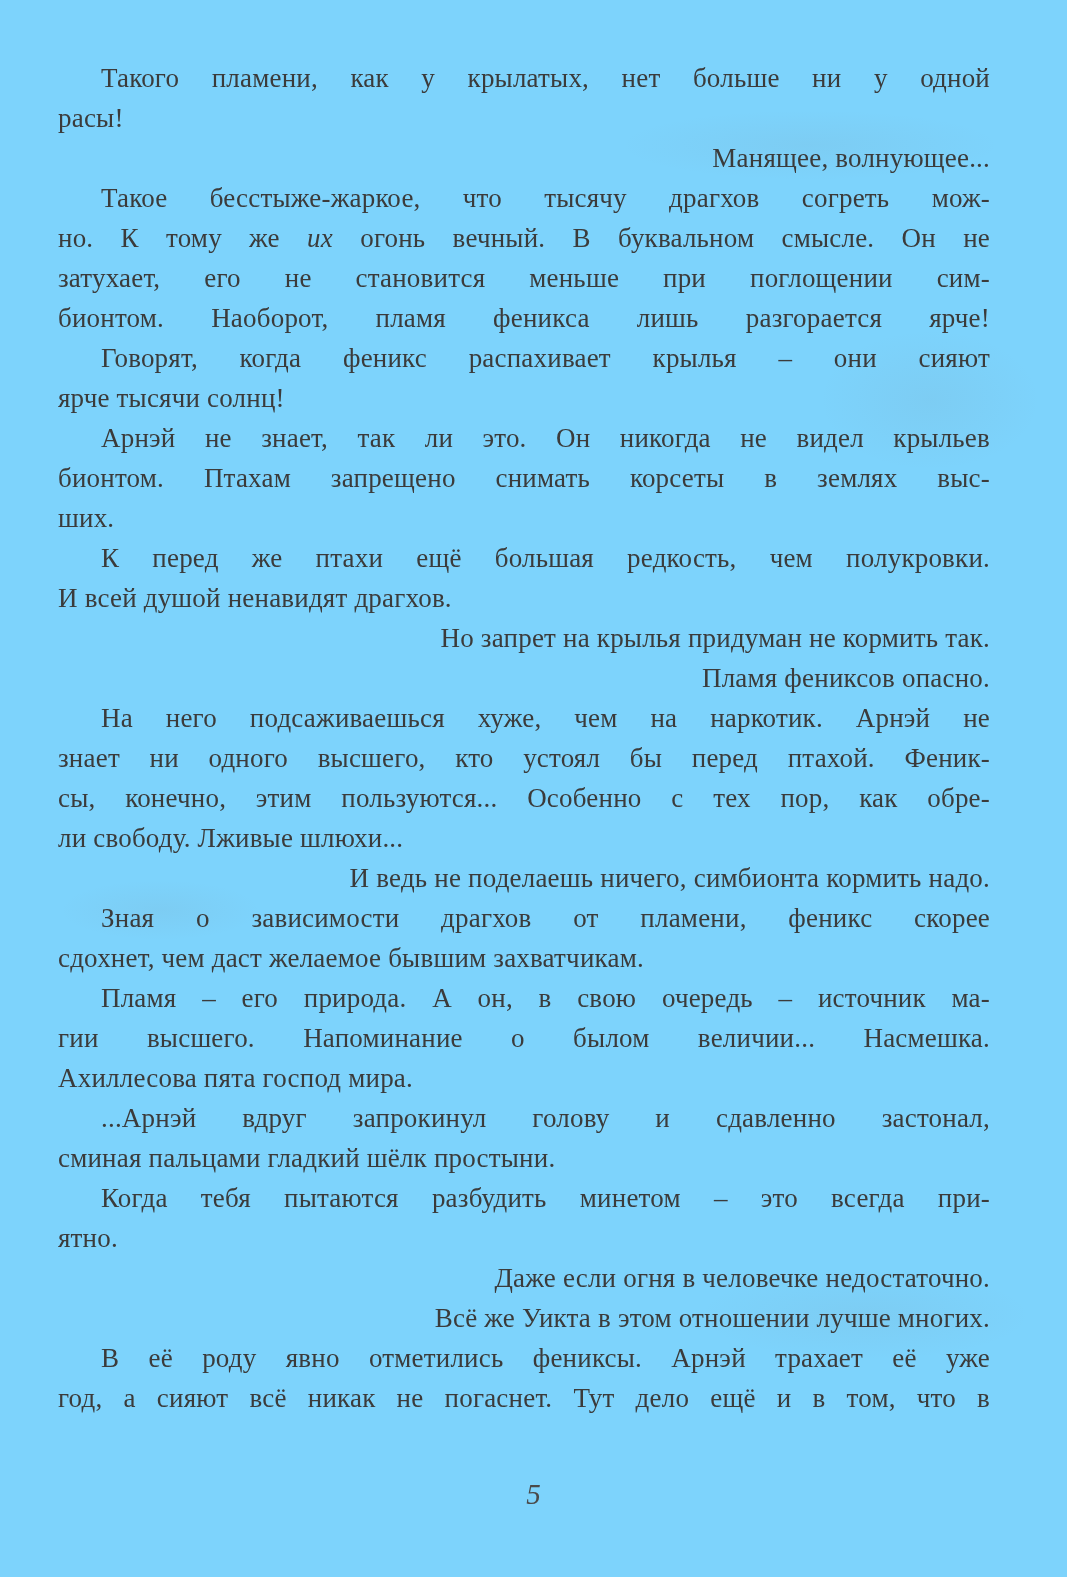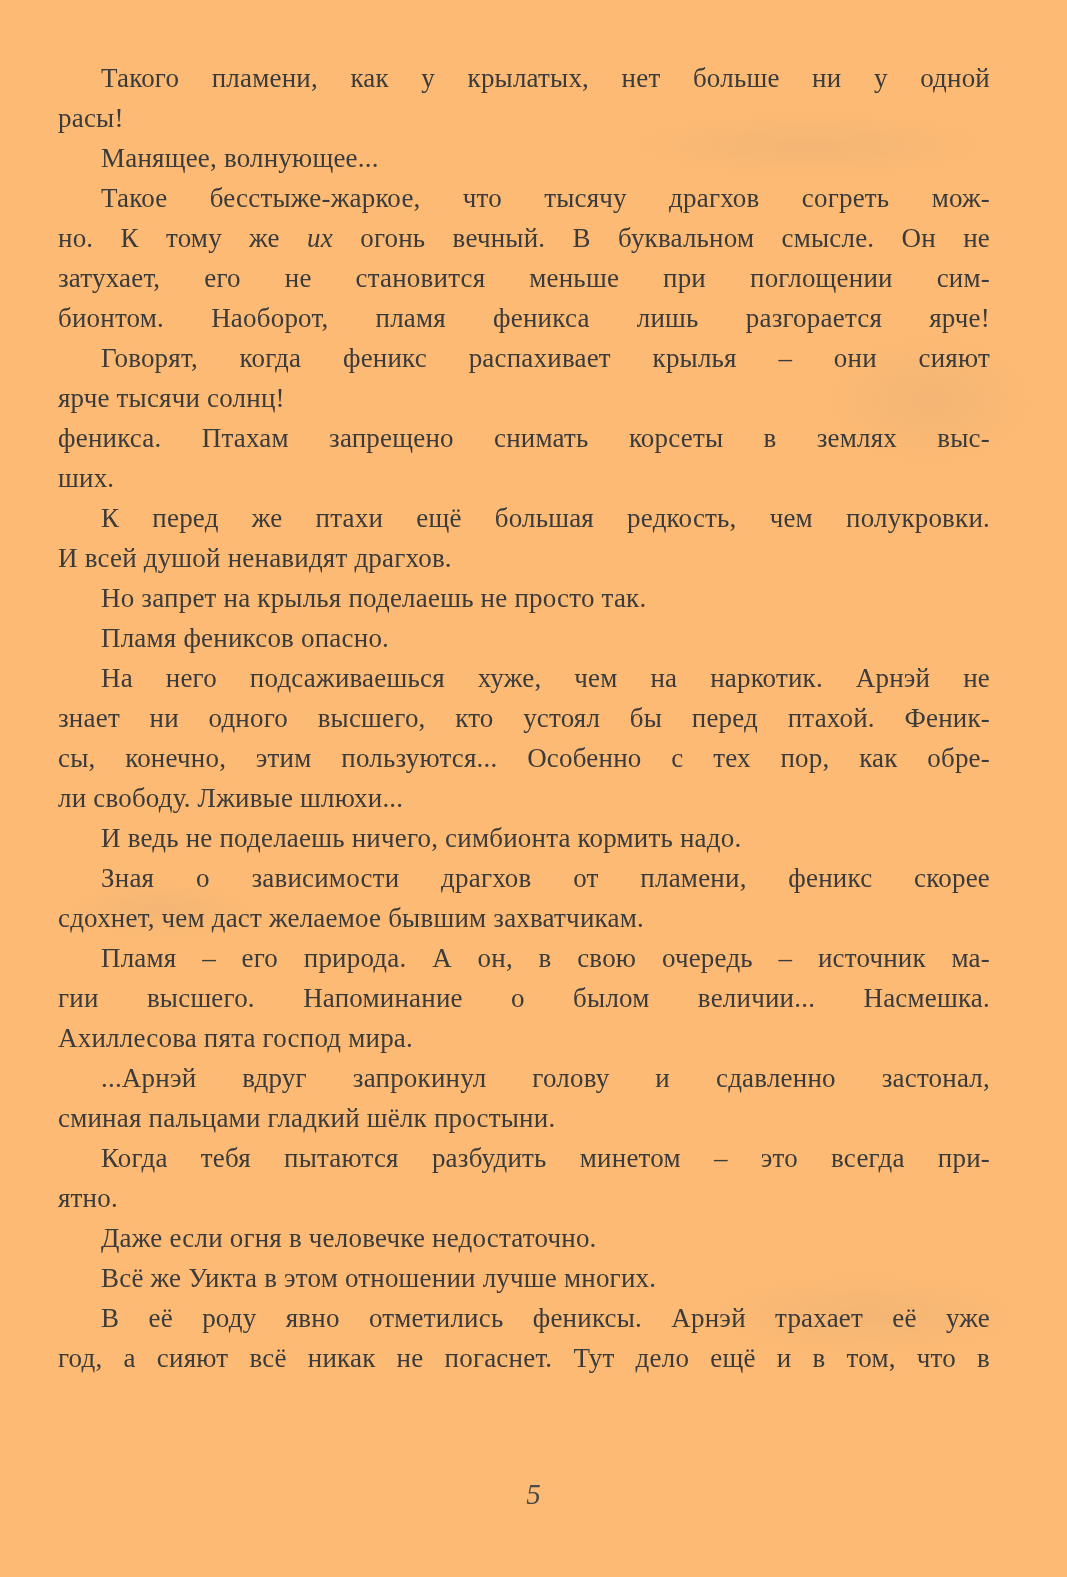--- a/index.html
+++ b/index.html
@@ -4,21 +4,21 @@
 <style>
   html, body {
     margin: 0;
     padding: 0;
     background: #ffffff;
   }
   .page {
     position: relative;
     width: 1067px;
     height: 1577px;
-    background: #fdba74;
+    background: #7dd3fc;
     overflow: hidden;
     font-family: "Liberation Serif", "DejaVu Serif", serif;
   }
   
   .smudge {
     position: absolute;
     border-radius: 50%;
     background: radial-gradient(closest-side, rgba(120,120,125,0.07), rgba(120,120,125,0));
     pointer-events: none;
   }
@@ -40,21 +40,21 @@
   }
   .paragraph { margin: 0; }
   .line {
     text-align: left;
     white-space: normal;
   }
   .line.fill {
     text-align: justify;
     text-align-last: justify;
   }
-  .line.indent { text-indent: 43px; }
+  .line.indent { text-indent: 43px; text-align: right; }
   .line em { font-style: italic; }
 
   .page-number {
     position: absolute;
     left: 0;
     top: 1478px;
     width: 1067px;
     text-align: center;
     font-size: 29px;
     font-style: italic;
@@ -82,29 +82,30 @@
         <div class="line indent fill">Такое бесстыже-жаркое, что тысячу драгхов согреть мож-</div>
         <div class="line fill">но. К тому же <em>их</em> огонь вечный. В буквальном смысле. Он не</div>
         <div class="line fill">затухает, его не становится меньше при поглощении сим-</div>
         <div class="line fill">бионтом. Наоборот, пламя феникса лишь разгорается ярче!</div>
       </div>
       <div class="paragraph">
         <div class="line indent fill">Говорят, когда феникс распахивает крылья – они сияют</div>
         <div class="line">ярче тысячи солнц!</div>
       </div>
       <div class="paragraph">
-        <div class="line fill">феникса. Птахам запрещено снимать корсеты в землях выс-</div>
+        <div class="line indent fill">Арнэй не знает, так ли это. Он никогда не видел крыльев</div>
+        <div class="line fill">бионтом. Птахам запрещено снимать корсеты в землях выс-</div>
         <div class="line">ших.</div>
       </div>
       <div class="paragraph">
         <div class="line indent fill">К перед же птахи ещё большая редкость, чем полукровки.</div>
         <div class="line">И всей душой ненавидят драгхов.</div>
       </div>
       <div class="paragraph">
-        <div class="line indent">Но запрет на крылья поделаешь не просто так.</div>
+        <div class="line indent">Но запрет на крылья придуман не кормить так.</div>
       </div>
       <div class="paragraph">
         <div class="line indent">Пламя фениксов опасно.</div>
       </div>
       <div class="paragraph">
         <div class="line indent fill">На него подсаживаешься хуже, чем на наркотик. Арнэй не</div>
         <div class="line fill">знает ни одного высшего, кто устоял бы перед птахой. Феник-</div>
         <div class="line fill">сы, конечно, этим пользуются... Особенно с тех пор, как обре-</div>
         <div class="line">ли свободу. Лживые шлюхи...</div>
       </div>

